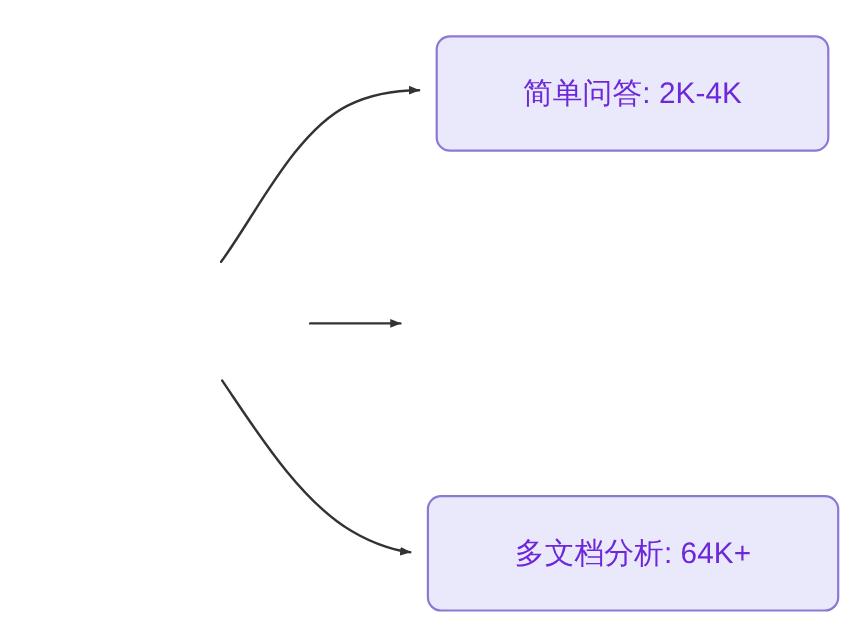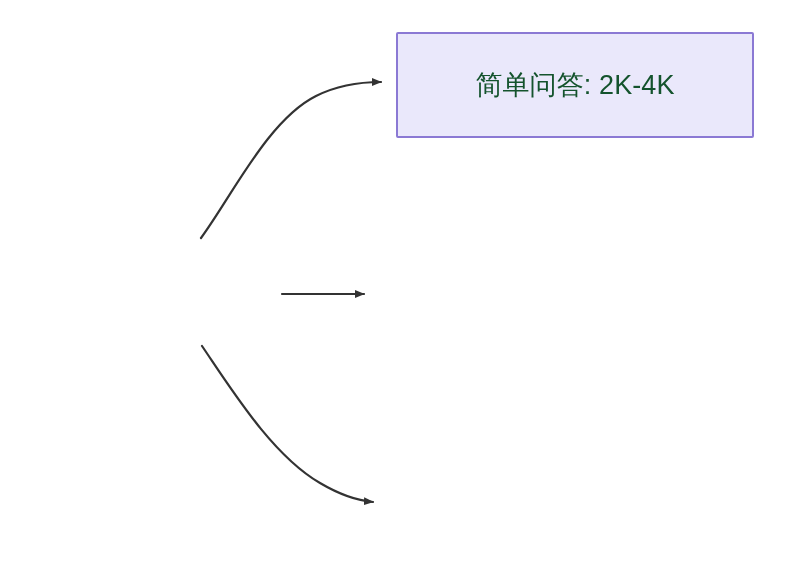--- a/index.html
+++ b/index.html
@@ -24,25 +24,25 @@
     top: 0;
     width: 787px;
     height: 572px;
     pointer-events: none;
   }
   .node {
     position: absolute;
     box-sizing: border-box;
     background: #eae8fb;
     border: 2.5px solid #8b79d4;
-    border-radius: 2px;
+    border-radius: 13px;
     display: flex;
     align-items: center;
     justify-content: center;
-    color: #14532d;
+    color: #6d28d9;
     font-size: 27px;
     font-weight: 400;
     line-height: 1.2;
     letter-spacing: 0.1px;
     white-space: nowrap;
     text-align: right;
   }
   .node-label {
     display: block;
   }
@@ -89,14 +89,17 @@
 
     <path d="M 202 346 C 232 390, 272 455, 320 483 C 342 496, 362 501, 373 502" fill="none" stroke="#333333" stroke-width="2.2" stroke-linecap="round" marker-end="url(#arrowhead)"></path>
   </svg>
 
 
   <div class="node" id="node-simple-qa">
     <span class="node-label">简单问答: 2K-4K</span>
   </div>
 
 
+  <div class="node" id="node-multi-doc">
+    <span class="node-label">多文档分析: 64K+</span>
+  </div>
 
 </div>
 
 </body></html>

